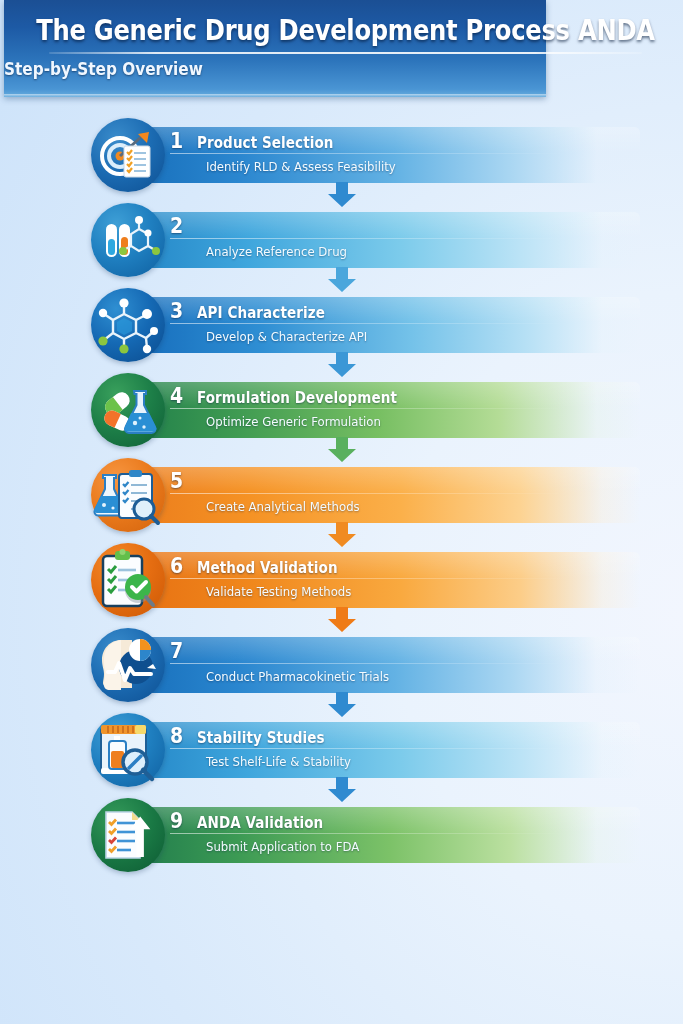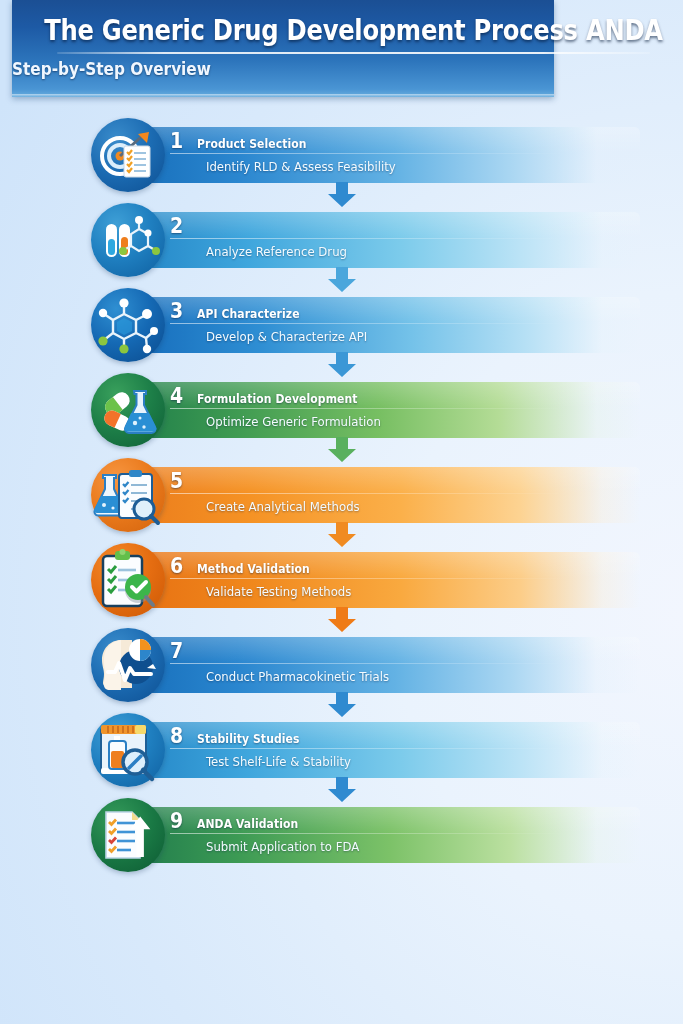--- a/index.html
+++ b/index.html
@@ -11,21 +11,21 @@
   .infographic{
     position:relative;width:683px;height:1024px;
     background:
       radial-gradient(120% 90% at 100% 60%, #f2f6fe 0%, #eaf3fd 35%, #d8e9fb 75%, #cfe4fa 100%),
       linear-gradient(100deg,#cfe3fa 0%,#e6f0fd 55%,#f2f6fe 100%);
     overflow:hidden;
   }
 
   
   .header{
-    position:absolute;left:12px;top:0;width:542px;height:97px;
+    position:absolute;left:4px;top:0;width:542px;height:97px;
     background:linear-gradient(180deg,#1b4f94 0%,#1d5aa5 28%,#2c74bb 62%,#4a95d4 92%,#6aaede 100%);
     box-shadow:0 2px 6px rgba(18,60,110,.35);
   }
   .header:after{
     content:"";position:absolute;left:0;bottom:0;width:100%;height:3px;
     background:linear-gradient(180deg,rgba(255,255,255,.55),rgba(255,255,255,0));
   }
   .title{
     position:absolute;left:0;top:13px;width:683px;text-align:center;
     color:#ffffff;font-size:29px;font-weight:bold;letter-spacing:-0.3px;
@@ -83,21 +83,21 @@
   .badge svg{position:absolute;left:0;top:0;width:74px;height:74px;}
 
   .content{position:absolute;left:170px;top:13px;width:470px;}
   .row-top{display:flex;align-items:baseline;}
   .num{
     color:#ffffff;font-size:21px;font-weight:bold;
     font-family:"Liberation Sans Narrow","DejaVu Sans Condensed","Liberation Sans",sans-serif;
     text-shadow:0 1px 2px rgba(0,25,60,.5);min-width:17px;
   }
   .step-title{
-    margin-left:10px;color:#ffffff;font-size:12px;font-weight:bold;
+    margin-left:10px;color:#ffffff;font-size:15px;font-weight:bold;
     font-family:"Liberation Sans Narrow","DejaVu Sans Condensed","Liberation Sans",sans-serif;
     text-shadow:0 1px 2px rgba(0,25,60,.45);letter-spacing:.1px;white-space:nowrap;
   }
   .divider{
     position:absolute;left:0;top:24px;width:400px;height:1px;
     background:linear-gradient(90deg,rgba(255,255,255,.55),rgba(255,255,255,.28) 60%,rgba(255,255,255,0));
   }
   .step-sub{
     position:absolute;left:36px;top:30px;color:#f4fbff;font-size:13px;
     font-family:"Liberation Sans Narrow","DejaVu Sans Condensed","Liberation Sans",sans-serif;

